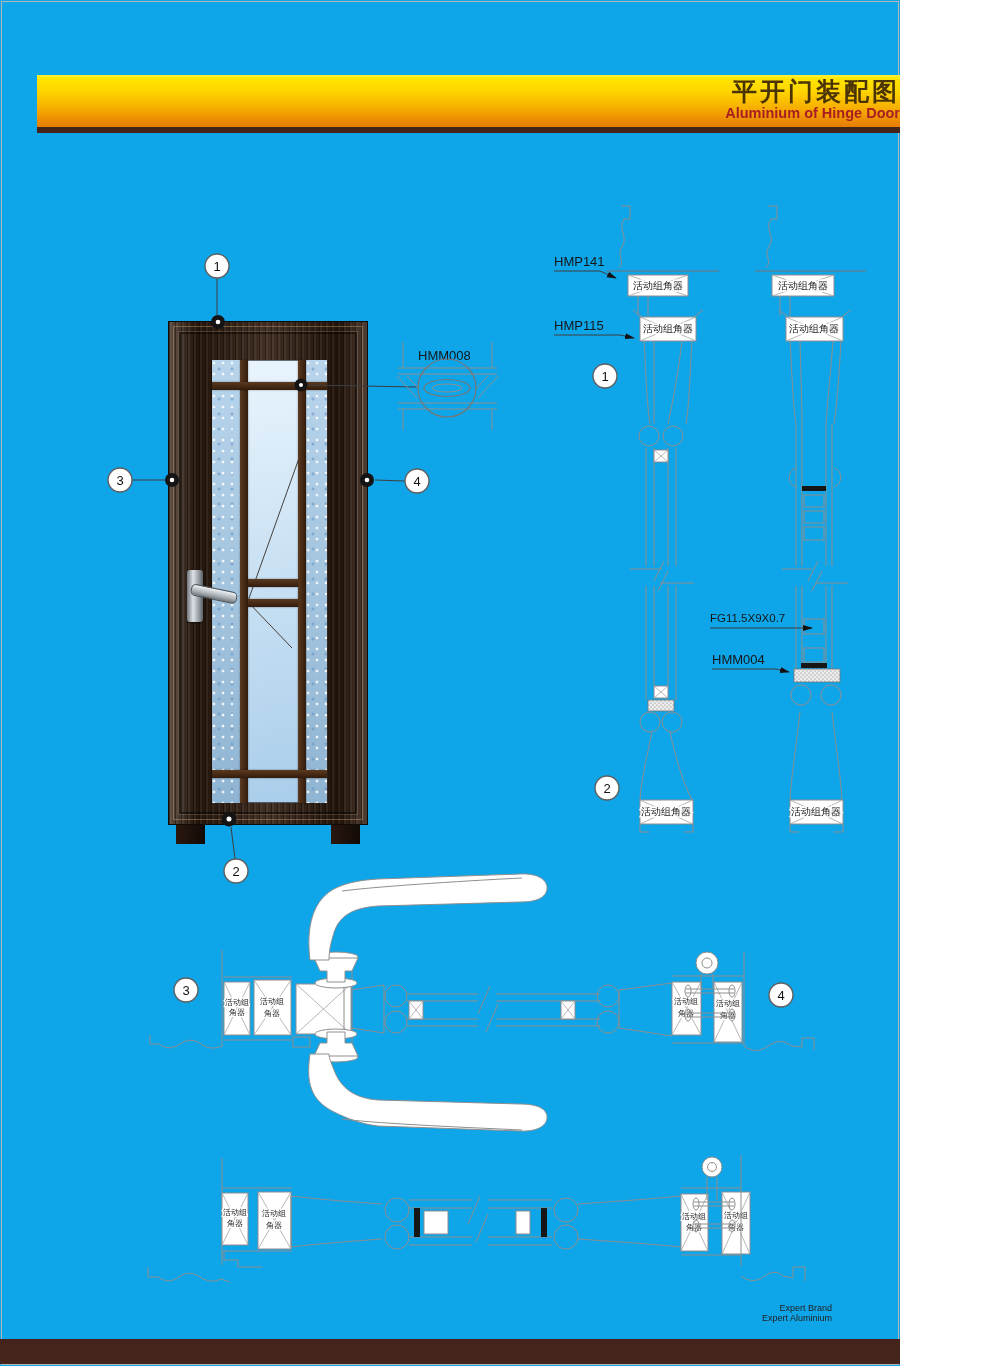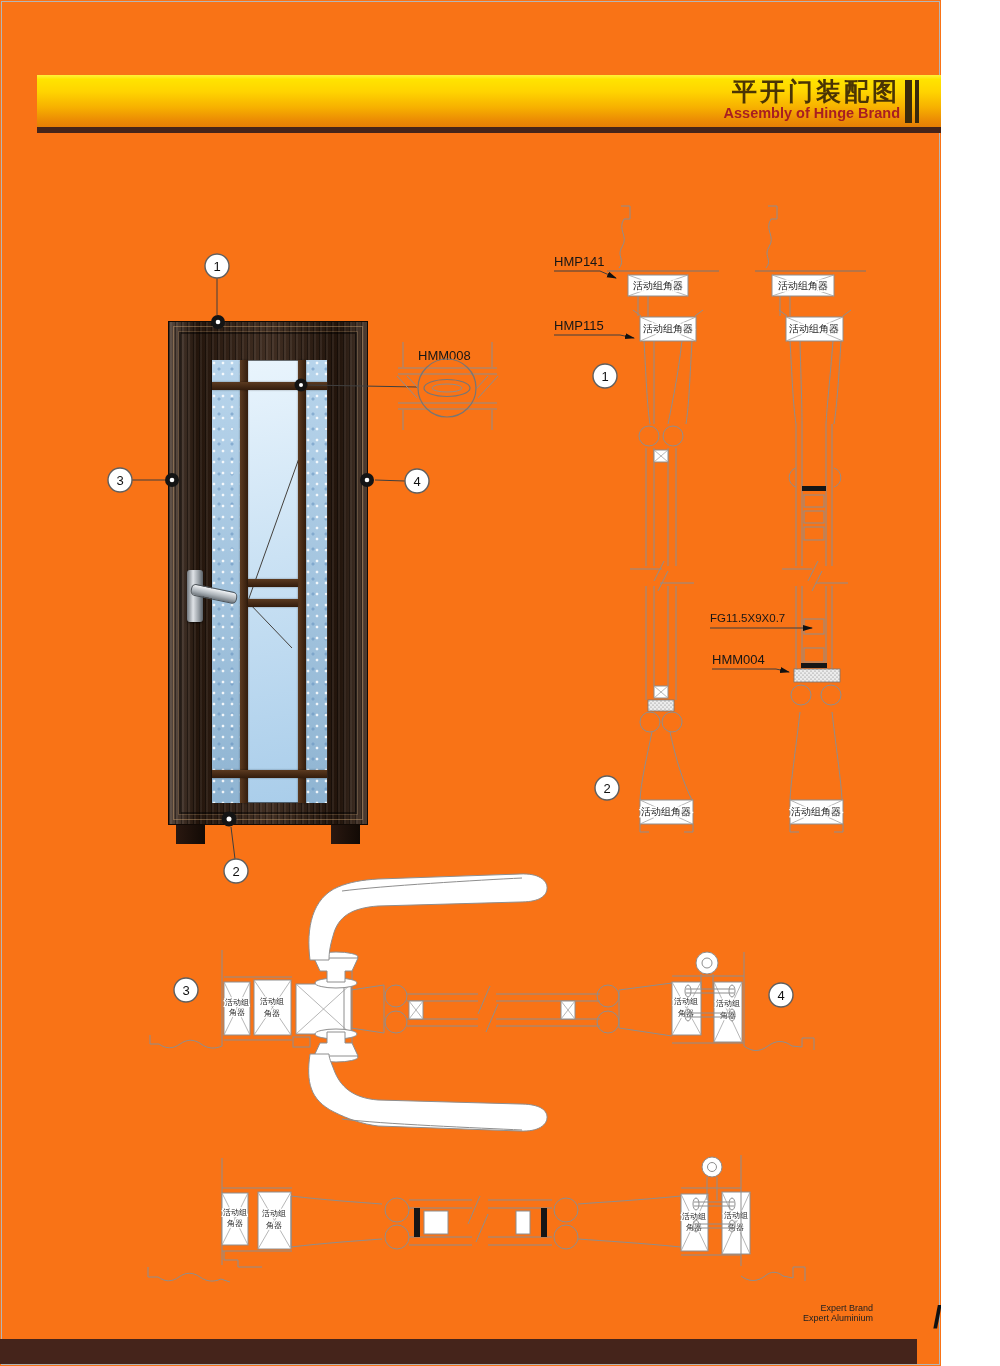--- a/index.html
+++ b/index.html
@@ -1,16 +1,16 @@
 <!DOCTYPE html>
 <html><head>
 <meta charset="utf-8">
 <style>
   html,body{margin:0;padding:0;background:#fff;font-family:"Liberation Sans",sans-serif;}
-  .page{position:relative;width:900px;height:1366px;background:#f97316;overflow:hidden;padding-left:41px;}
+  .page{position:relative;width:900px;height:1366px;background:#0ea5e9;overflow:hidden;}
   .page-border{position:absolute;inset:1px;border:1px solid #b5b5b5;}
 
   
   .banner{position:absolute;left:37px;top:75px;width:925px;height:52px;
     background:linear-gradient(180deg,#fff23a 0%,#ffe400 8%,#ffd400 32%,#f7b100 62%,#ec8d04 86%,#e67e05 100%);}
   .banner-strip{position:absolute;left:37px;top:127px;width:925px;height:6px;background:#45241a;}
   .banner-titles{position:absolute;right:62px;top:3px;text-align:right;}
   .title-zh{font-size:25px;font-weight:bold;letter-spacing:3px;color:#4a3404;line-height:27px;}
   .title-en{font-size:14.5px;font-weight:bold;color:#a81e22;line-height:16px;}
   .banner-bar1{position:absolute;right:50px;top:5px;width:7px;height:43px;background:#3a2a0c;}
@@ -73,21 +73,21 @@
 </style>
 </head>
 <body>
 
 <div class="page">
   <div class="page-border"></div>
 
   <div class="banner">
     <div class="banner-titles">
       <div class="title-zh">平开门装配图</div>
-      <div class="title-en">Assembly of Hinge Brand</div>
+      <div class="title-en">Aluminium of Hinge Door</div>
     </div>
     <div class="banner-bar1"></div>
     <div class="banner-bar2"></div>
   </div>
   <div class="banner-strip"></div>
 
   <div class="door">
     <div class="door-face"></div>
     <div class="bevel-a"></div>
     <div class="bevel-b"></div>

